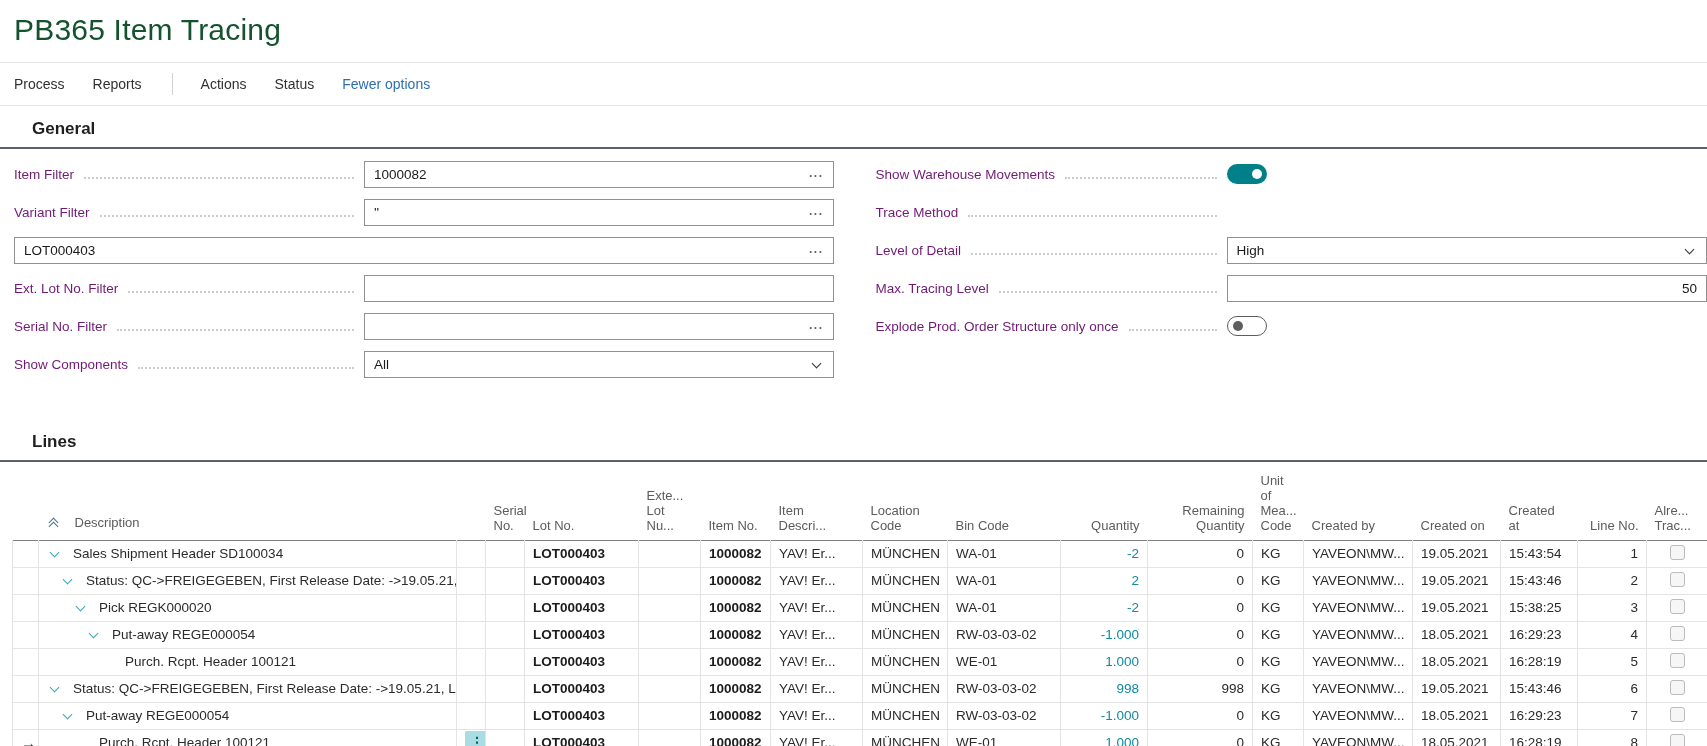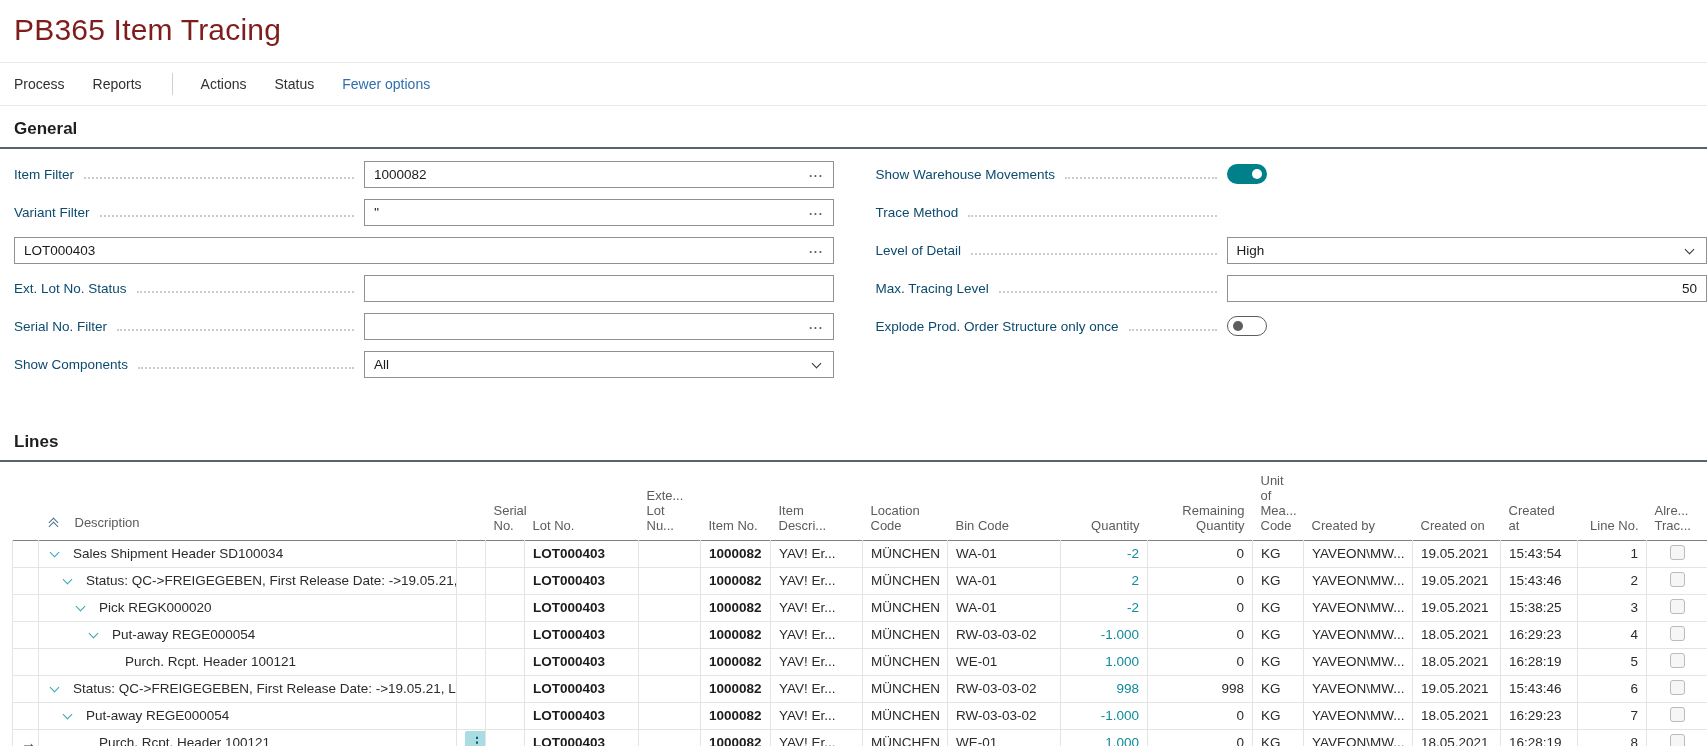--- a/index.html
+++ b/index.html
@@ -5,46 +5,46 @@
   * { box-sizing: border-box; }
   html,body { margin:0; padding:0; }
   body {
     width:1707px; height:746px; overflow:hidden;
     background:#fff; color:#252423;
     font-family:"Liberation Sans", sans-serif;
   }
   
   .page-title {
     margin:10px 0 0 14px; font-size:30px; font-weight:300;
-    color:#7f1d1d; letter-spacing:.2px; line-height:40px;
+    color:#14532d; letter-spacing:.2px; line-height:40px;
   }
   .actionbar {
     margin-top:12px; height:44px;
     border-top:1px solid #e8e8e8; border-bottom:1px solid #e8e8e8;
     display:flex; align-items:center; padding-left:14px;
     font-size:14px; color:#323130;
   }
   .actionbar .abitem { margin-right:28px; cursor:pointer; }
   .actionbar .absep { width:1px; height:22px; background:#d0d0d0; margin:0 28px 0 2px; }
   .actionbar .ablink { color:#2f6fad; margin-left:0; cursor:pointer; }
   
   .section-head {
-    margin-top:10px; padding:0 0 5px 14px;
+    margin-top:10px; padding:0 0 5px 32px;
     border-bottom:2px solid #59636d;
   }
   .section-head h2 { margin:0; font-size:17px; font-weight:700; color:#1f1f1f; line-height:26px; }
   .section-head.lines { margin-top:40px; }
   
   .form-wrap { display:flex; padding:12px 0 0 14px; }
   .form-col { width:820px; }
   .form-col.right { width:832px; margin-left:42px; }
   .form-row { display:flex; align-items:center; height:27px; margin-bottom:11px; }
   .lblwrap { flex:0 0 350px; display:flex; align-items:center; min-width:0; }
   .form-col.right .lblwrap { flex-basis:351px; }
-  .lbl { font-size:13.5px; color:#0c4a6e; white-space:nowrap; }
+  .lbl { font-size:13.5px; color:#701a75; white-space:nowrap; }
   .leader { flex:1; border-bottom:2px dotted #c9cdd1; margin:0 10px; transform:translateY(3px); min-width:10px; }
   .ctrl { flex:1; position:relative; height:27px; }
   .bc-input {
     height:27px; border:1px solid #919191; background:#fff;
     display:flex; align-items:center; padding:0 9px;
     font-size:13.5px; color:#1a1a1a; position:relative;
   }
   .bc-input.right-val { justify-content:flex-end; }
   .dots {
     position:absolute; right:9px; top:0; bottom:0;
@@ -158,21 +158,21 @@
       <div class="form-row">
         <div class="ctrl">
           <div class="bc-input">
             <span class="val">LOT000403</span>
             <span class="dots">...</span>
           </div>
         </div>
       </div>
       <div class="form-row">
         <div class="lblwrap">
-          <span class="lbl">Ext. Lot No. Status</span>
+          <span class="lbl">Ext. Lot No. Filter</span>
           <span class="leader"></span>
         </div>
         <div class="ctrl">
           <div class="bc-input">
             <span class="val"></span>
           </div>
         </div>
       </div>
       <div class="form-row">
         <div class="lblwrap">

